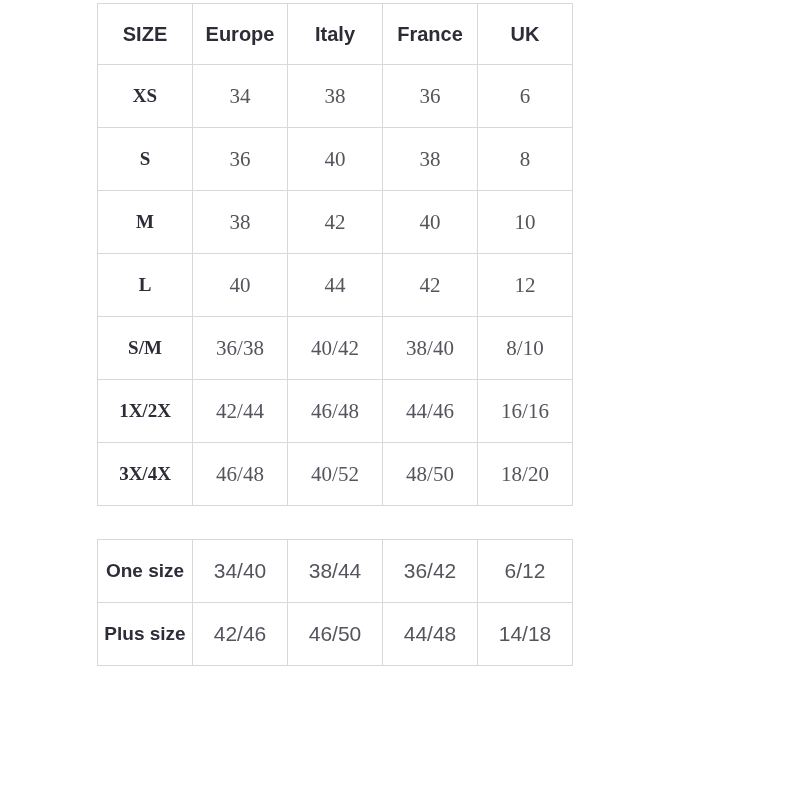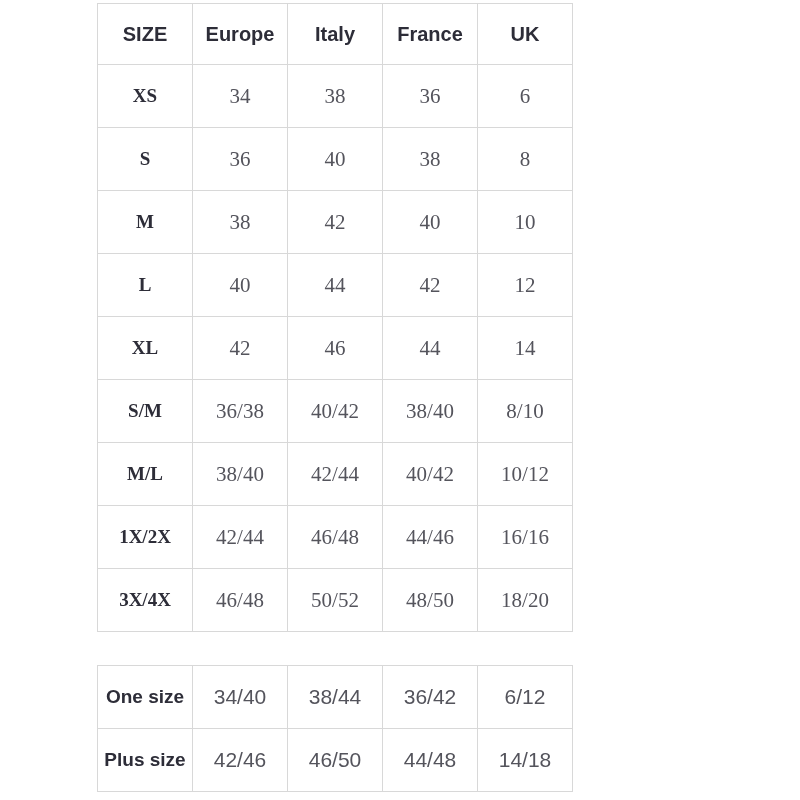--- a/index.html
+++ b/index.html
@@ -98,51 +98,37 @@
         <td>10</td>
       </tr>
       <tr>
         <td class="rowlabel">L</td>
         <td>40</td>
         <td>44</td>
         <td>42</td>
         <td>12</td>
       </tr>
       <tr>
-        <td class="rowlabel">XL</td>
-        <td>42</td>
-        <td>46</td>
-        <td>44</td>
-        <td>14</td>
-      </tr>
-      <tr>
         <td class="rowlabel">S/M</td>
         <td>36/38</td>
         <td>40/42</td>
         <td>38/40</td>
         <td>8/10</td>
-      </tr>
-      <tr>
-        <td class="rowlabel">M/L</td>
-        <td>38/40</td>
-        <td>42/44</td>
-        <td>40/42</td>
-        <td>10/12</td>
       </tr>
       <tr>
         <td class="rowlabel">1X/2X</td>
         <td>42/44</td>
         <td>46/48</td>
         <td>44/46</td>
         <td>16/16</td>
       </tr>
       <tr>
         <td class="rowlabel">3X/4X</td>
         <td>46/48</td>
-        <td>50/52</td>
+        <td>40/52</td>
         <td>48/50</td>
         <td>18/20</td>
       </tr>
     </tbody>
   </table>
 
   <table class="size-table extra">
     <tbody>
       <tr>
         <td class="rowlabel">One size</td>

